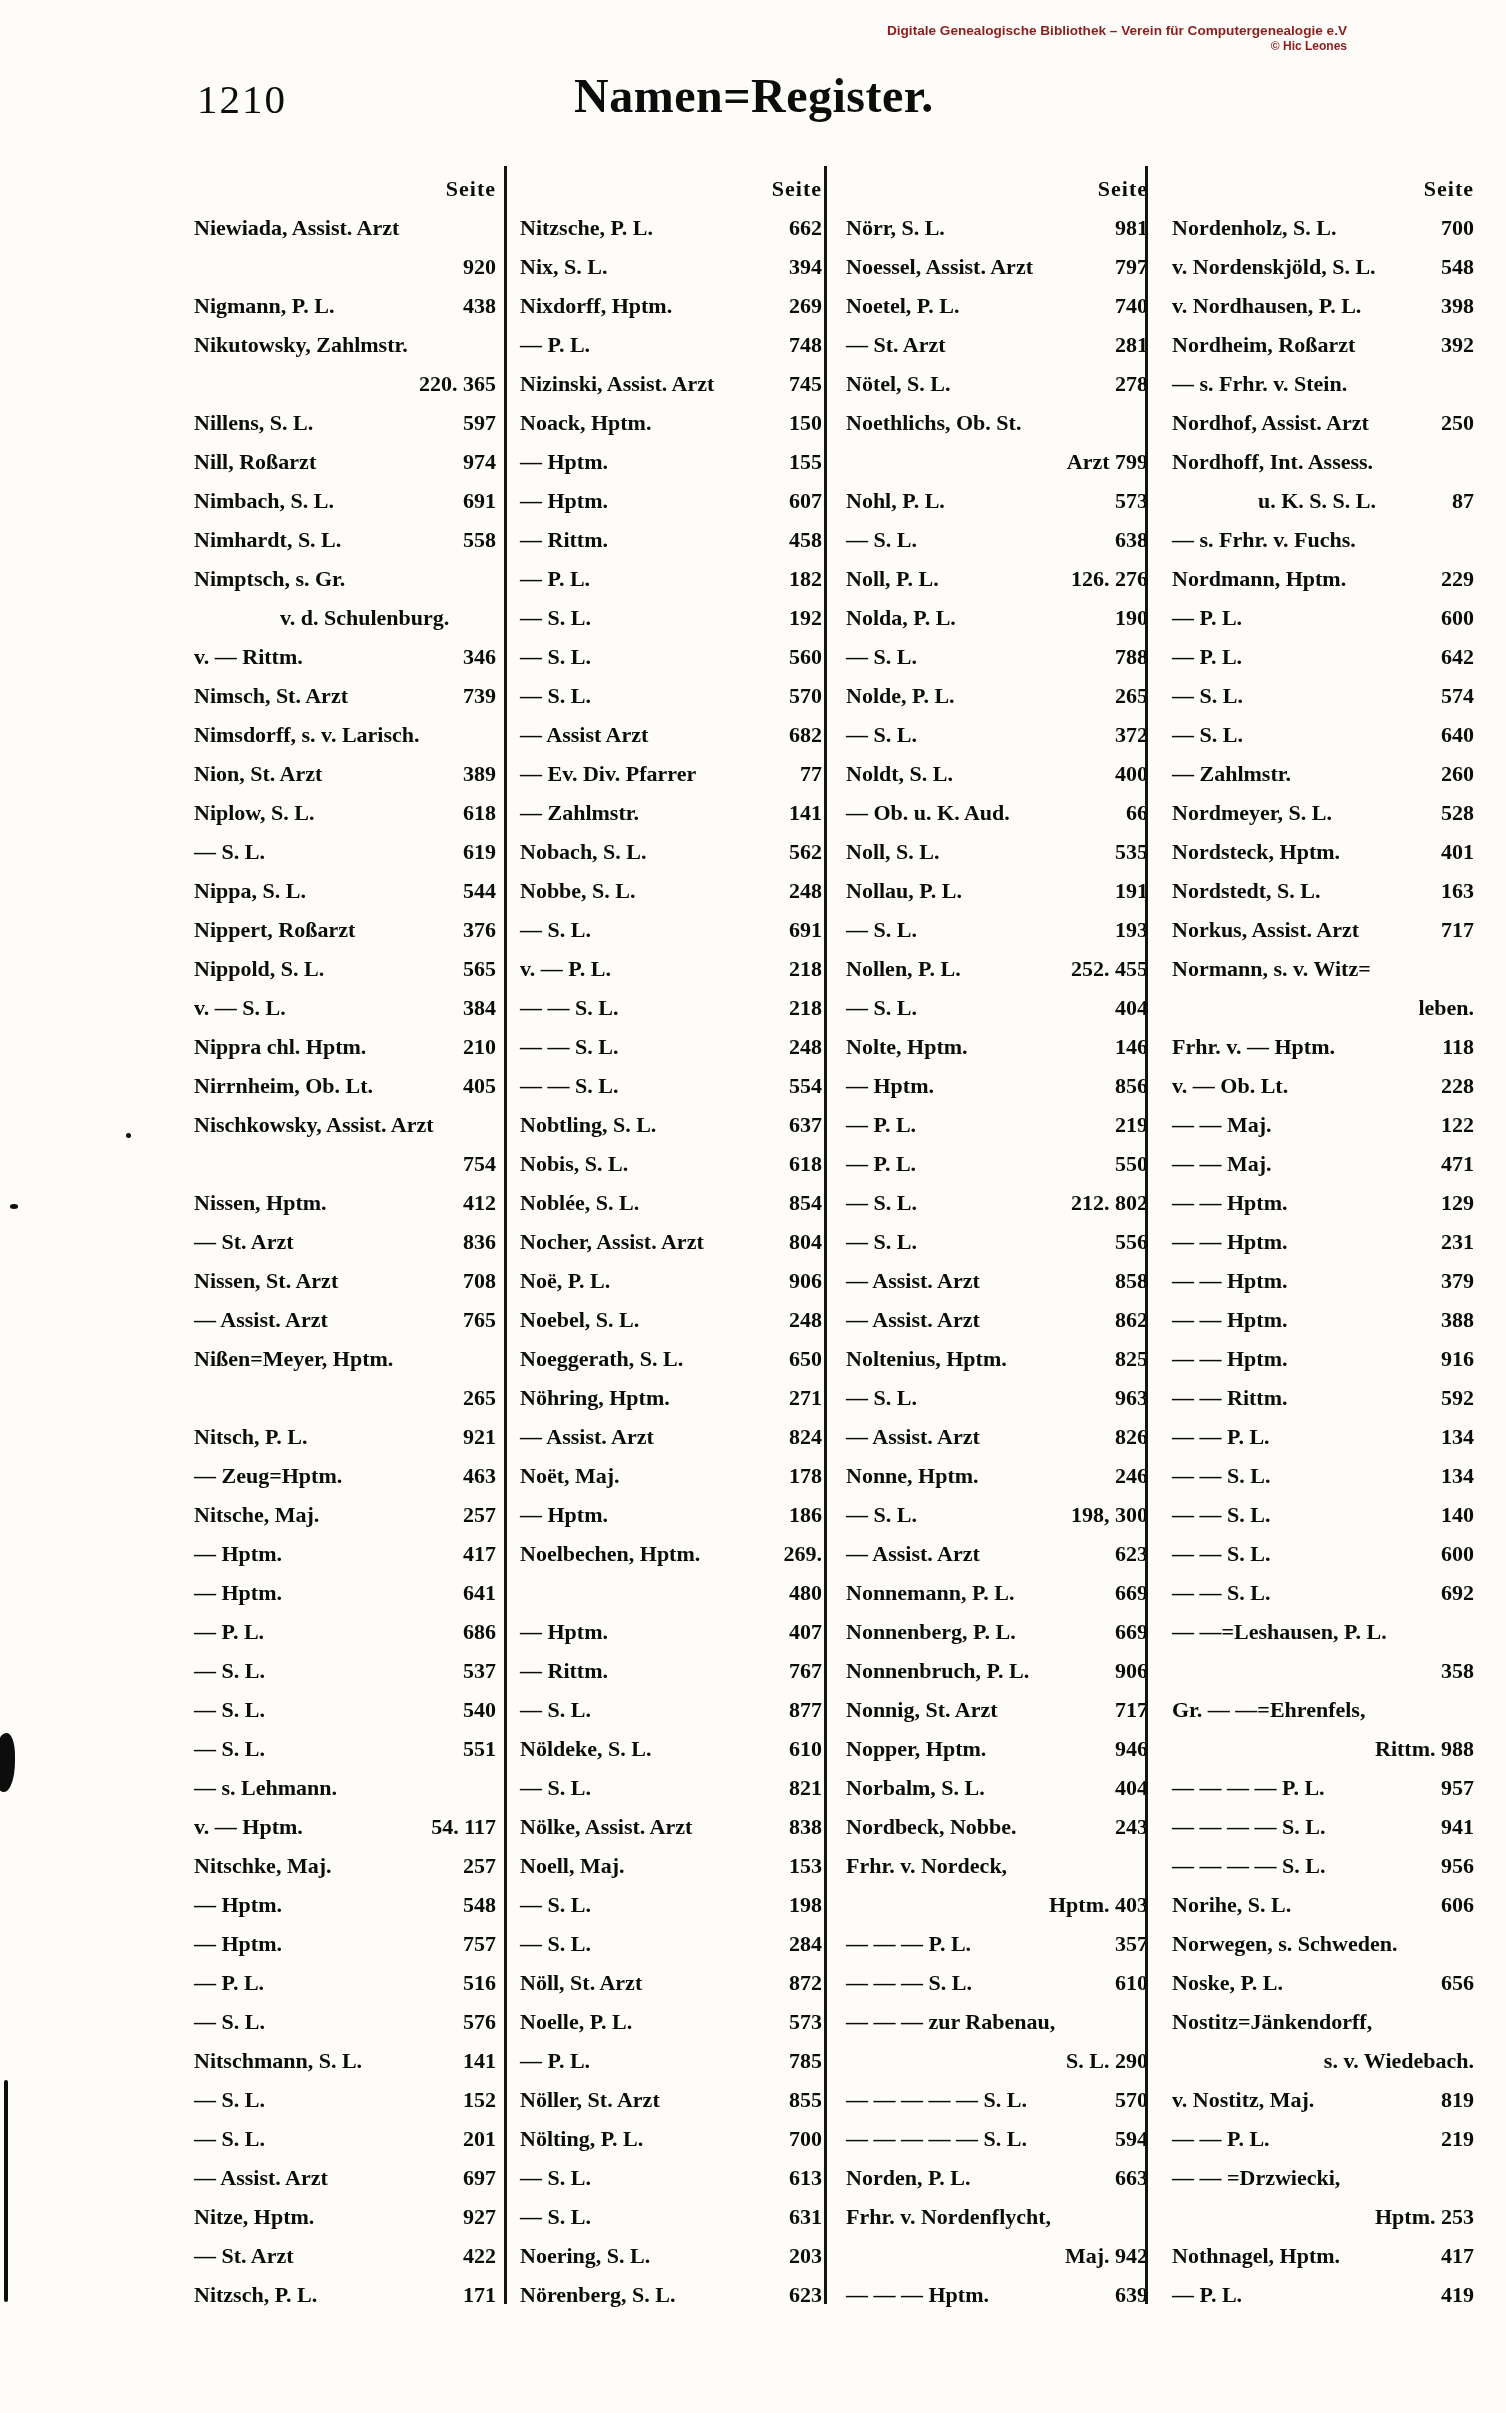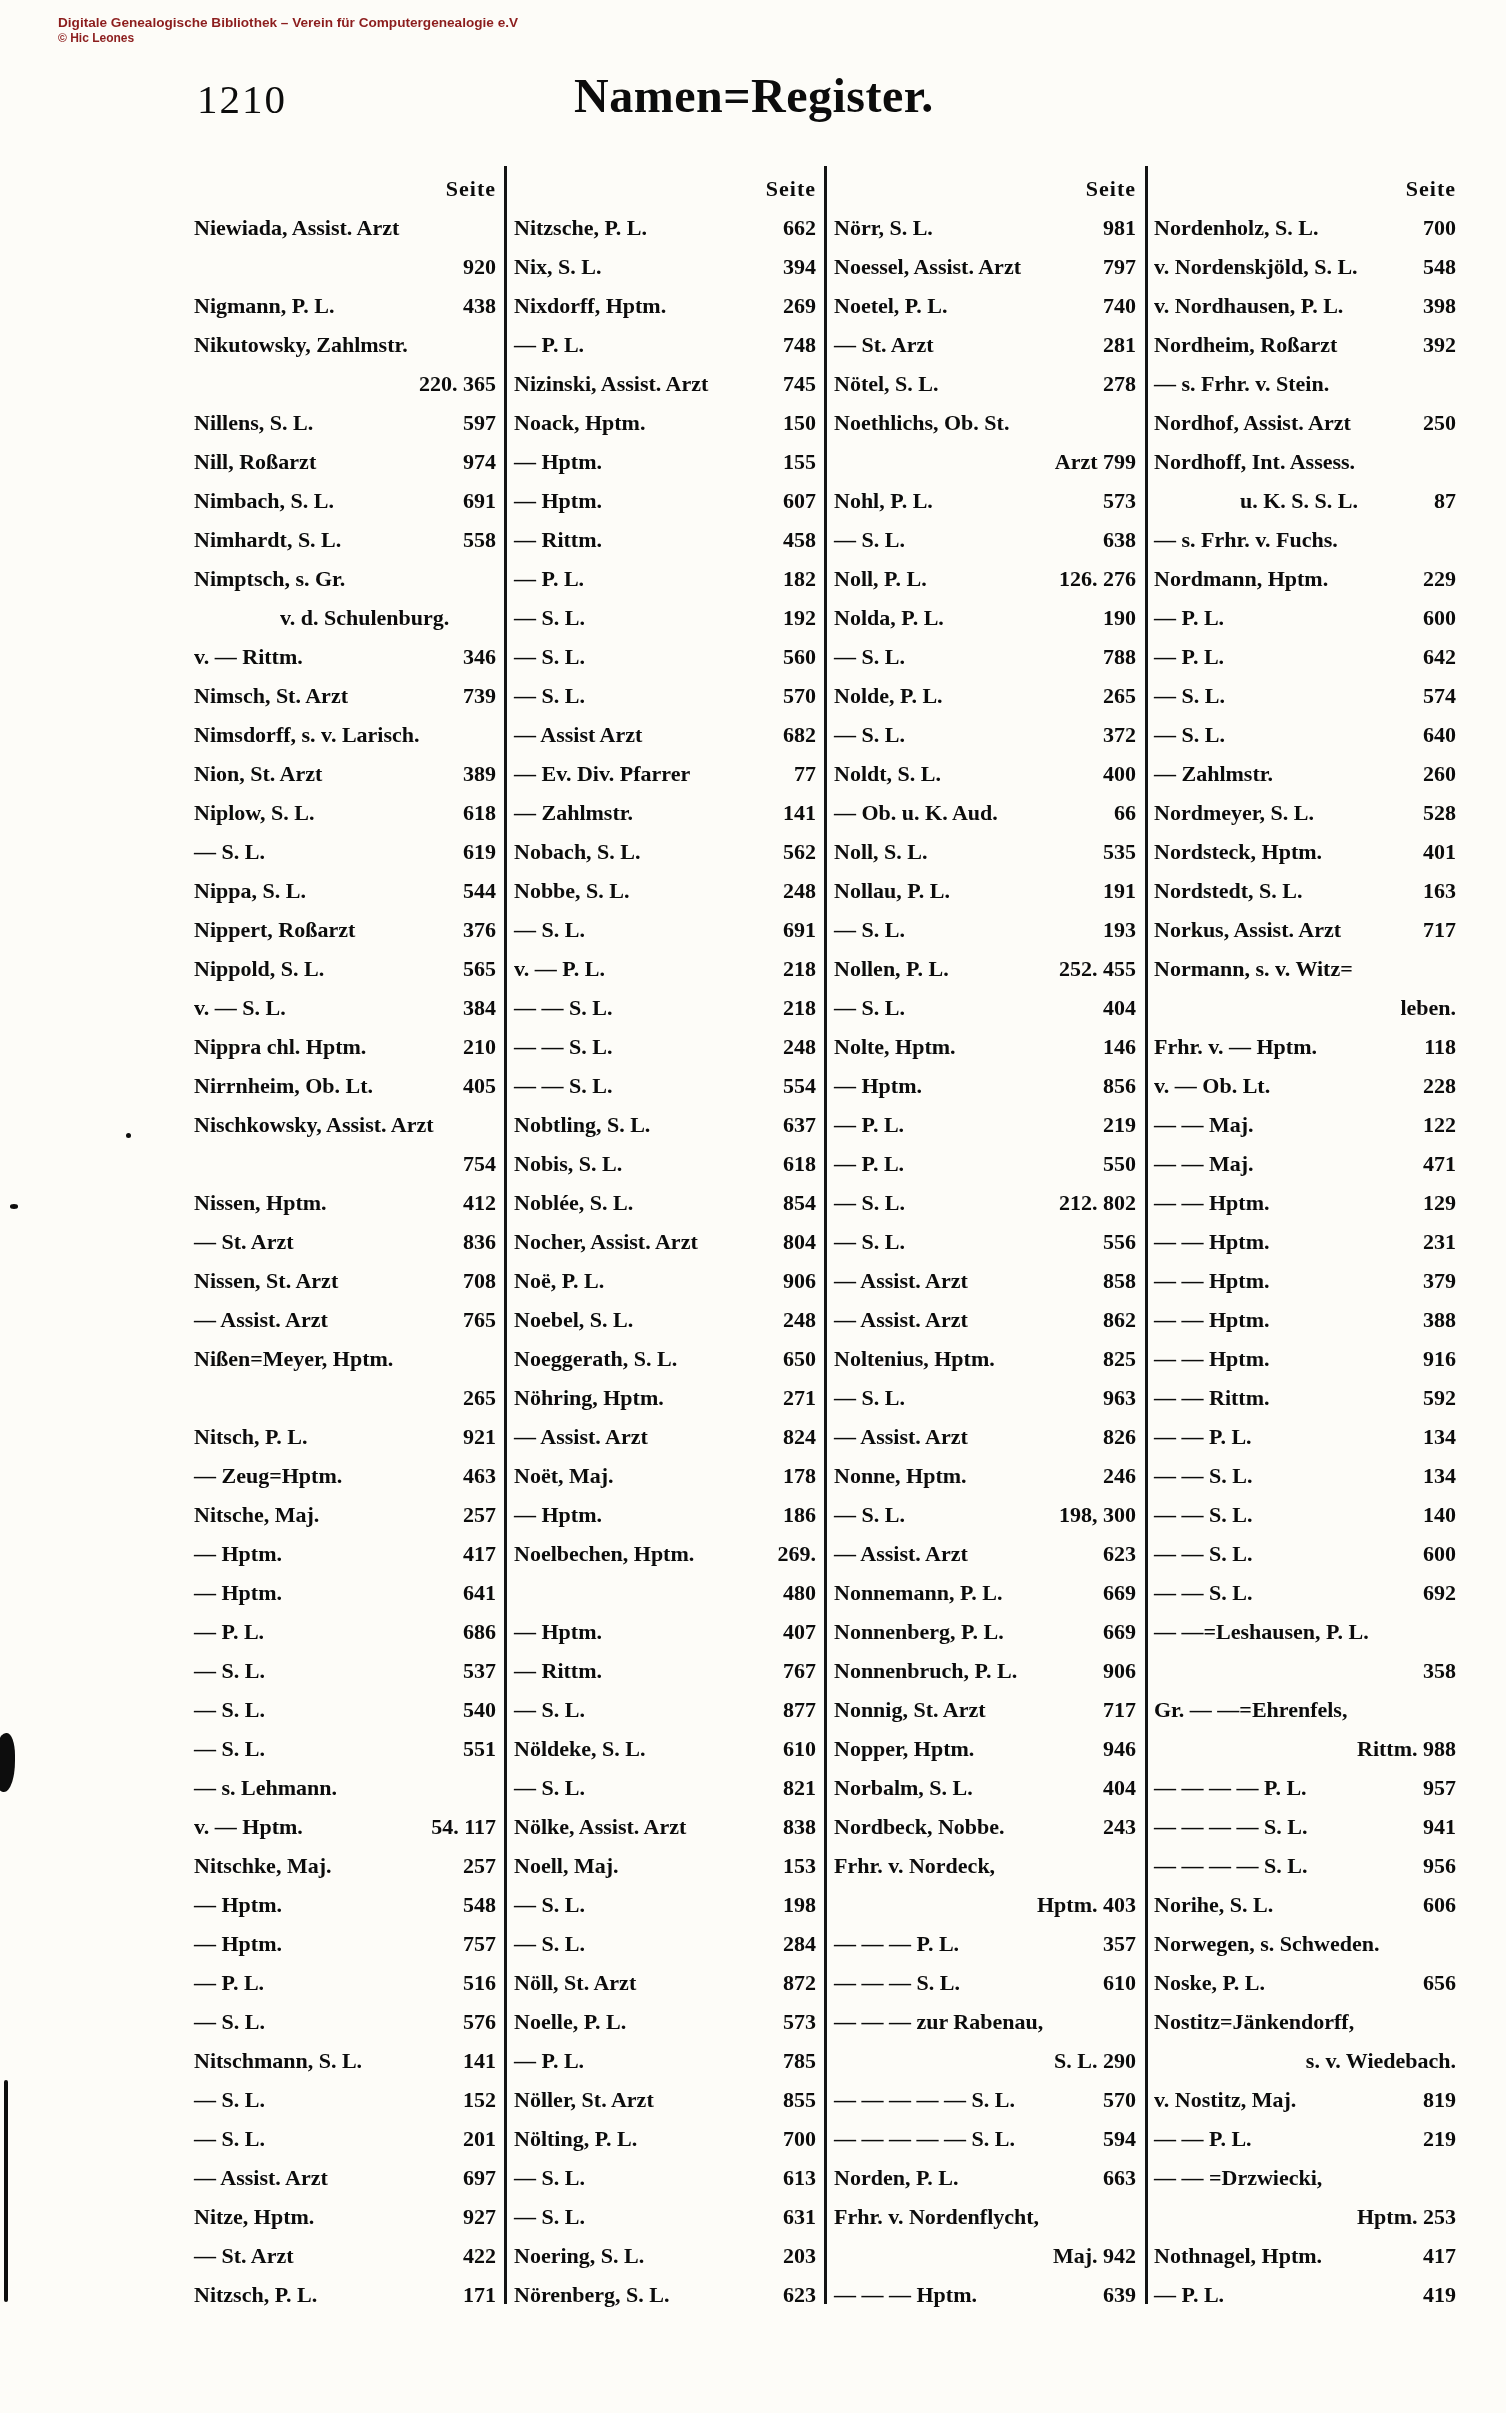--- a/index.html
+++ b/index.html
@@ -3,38 +3,38 @@
 <meta charset="utf-8">
 <style>
   html,body{margin:0;padding:0}
   body{
     width:1507px;height:2413px;position:relative;overflow:hidden;
     background:#fdfcf8;color:#0c0c0c;
     font-family:"Liberation Serif", serif;
   }
   
   .watermark{
-    position:absolute;left:58px;top:14px;width:1289px;text-align:left;
+    position:absolute;left:58px;top:22px;width:1289px;text-align:right;
     color:#8c1d1d;font-family:"Liberation Sans", sans-serif;font-weight:bold;
   }
   .watermark .l1{font-size:13.6px;line-height:17px;}
   .watermark .l2{font-size:12px;line-height:15px;}
   
   .pageno{
     position:absolute;left:197px;top:75px;
     font-size:41px;font-weight:normal;letter-spacing:2px;
   }
   .title{
     position:absolute;left:574px;top:68px;width:453px;text-align:left;
     font-size:48px;font-weight:bold;letter-spacing:0.5px;
   }
   
   #cols{
     position:absolute;left:194px;top:169px;width:1282px;
-    display:flex;gap:18px;
+    display:flex;gap:24px;
   }
   .col{flex:0 0 302px;width:302px;}
   .row{
     display:flex;align-items:baseline;
     font-size:22px;font-weight:bold;line-height:39px;
     white-space:pre;
   }
   .row .n{flex:0 1 auto;}
   .row .p{margin-left:auto;text-align:right;padding-left:5px;}
   .row.ind .n{margin-left:86px;}

